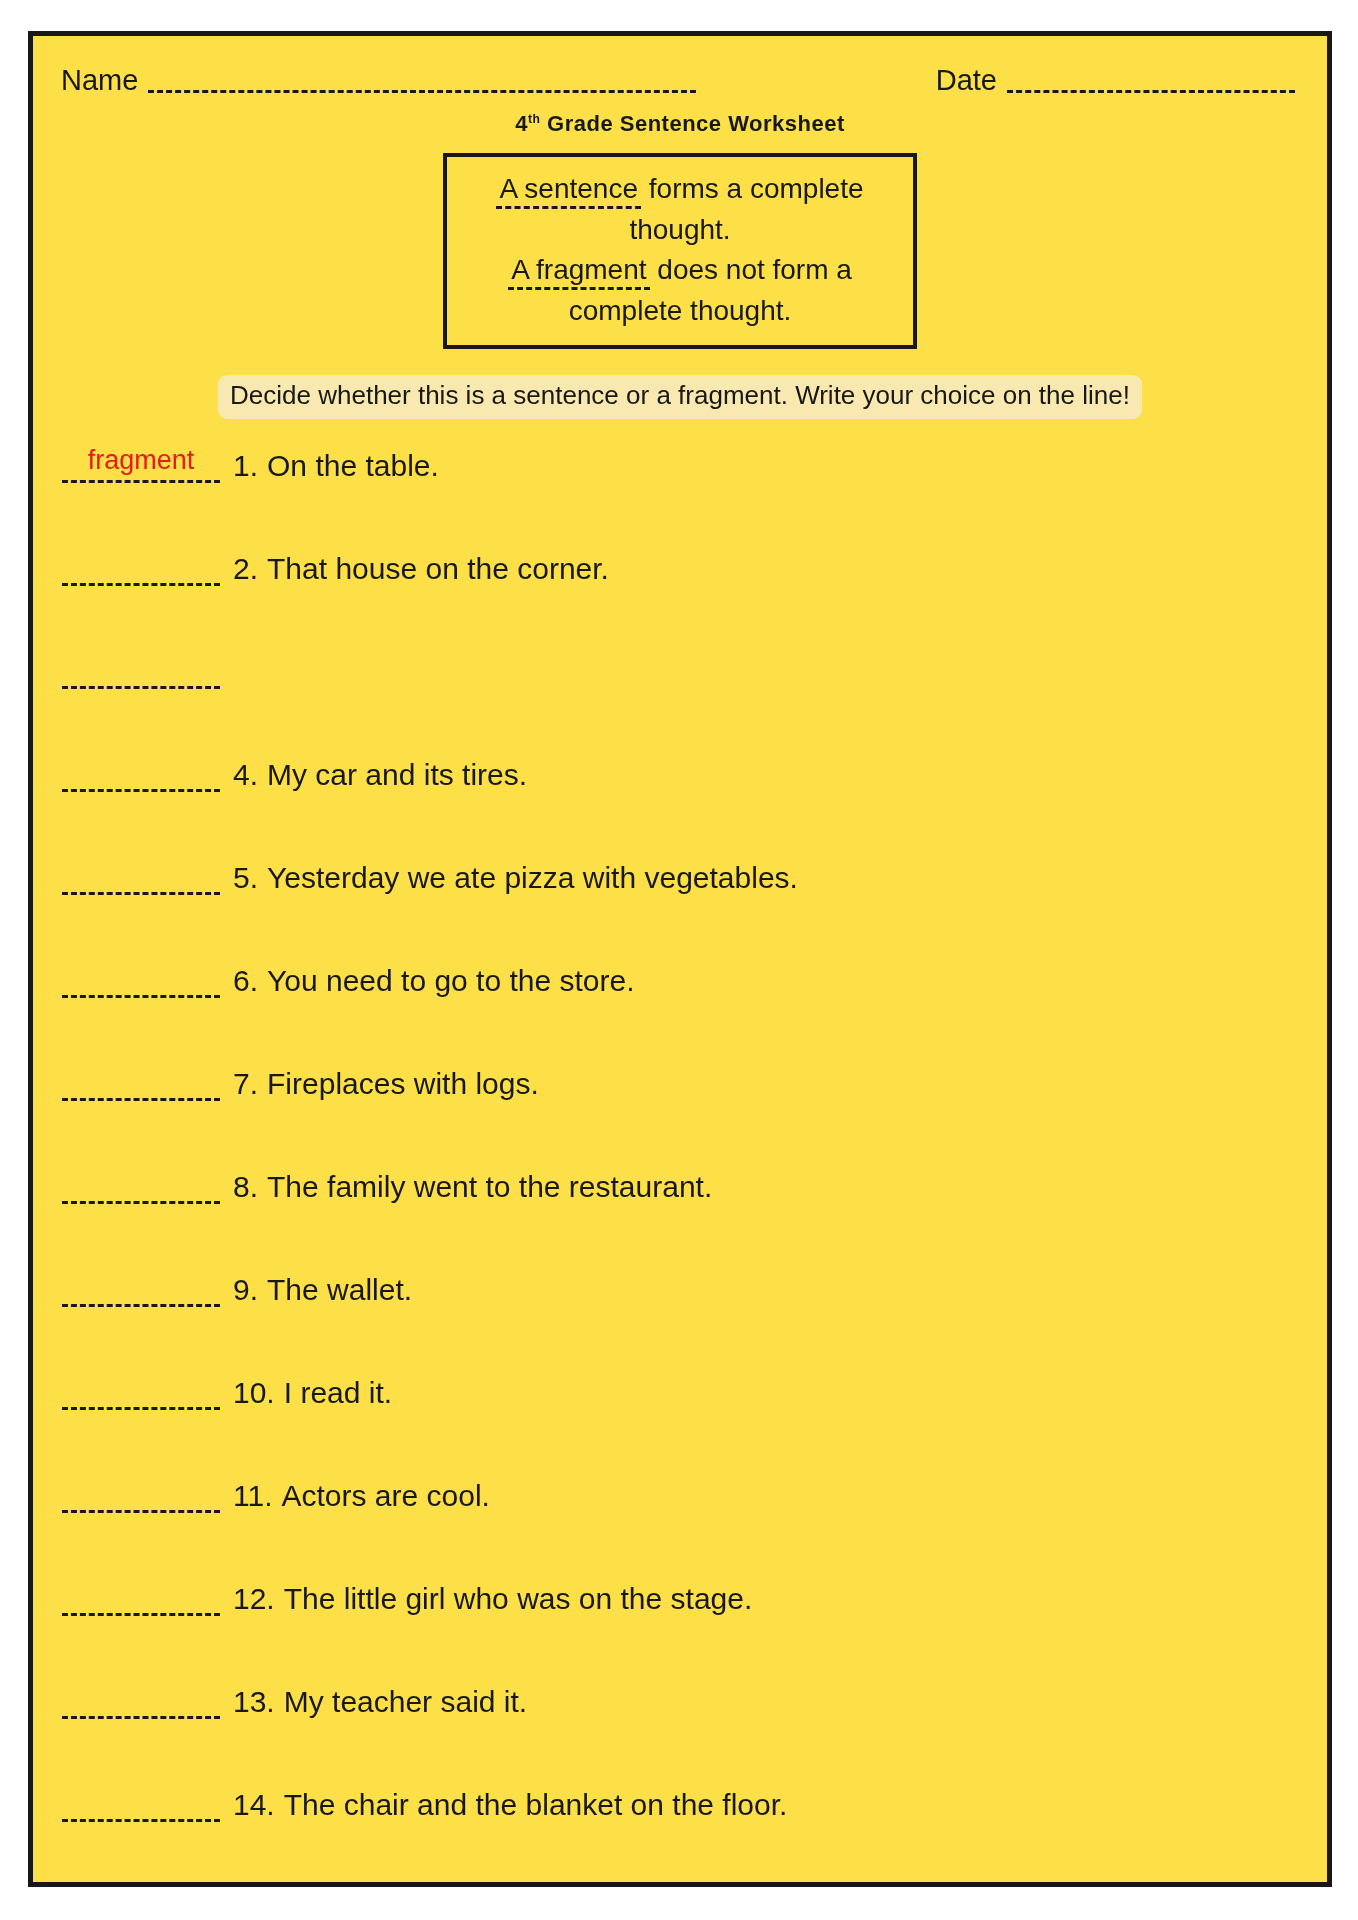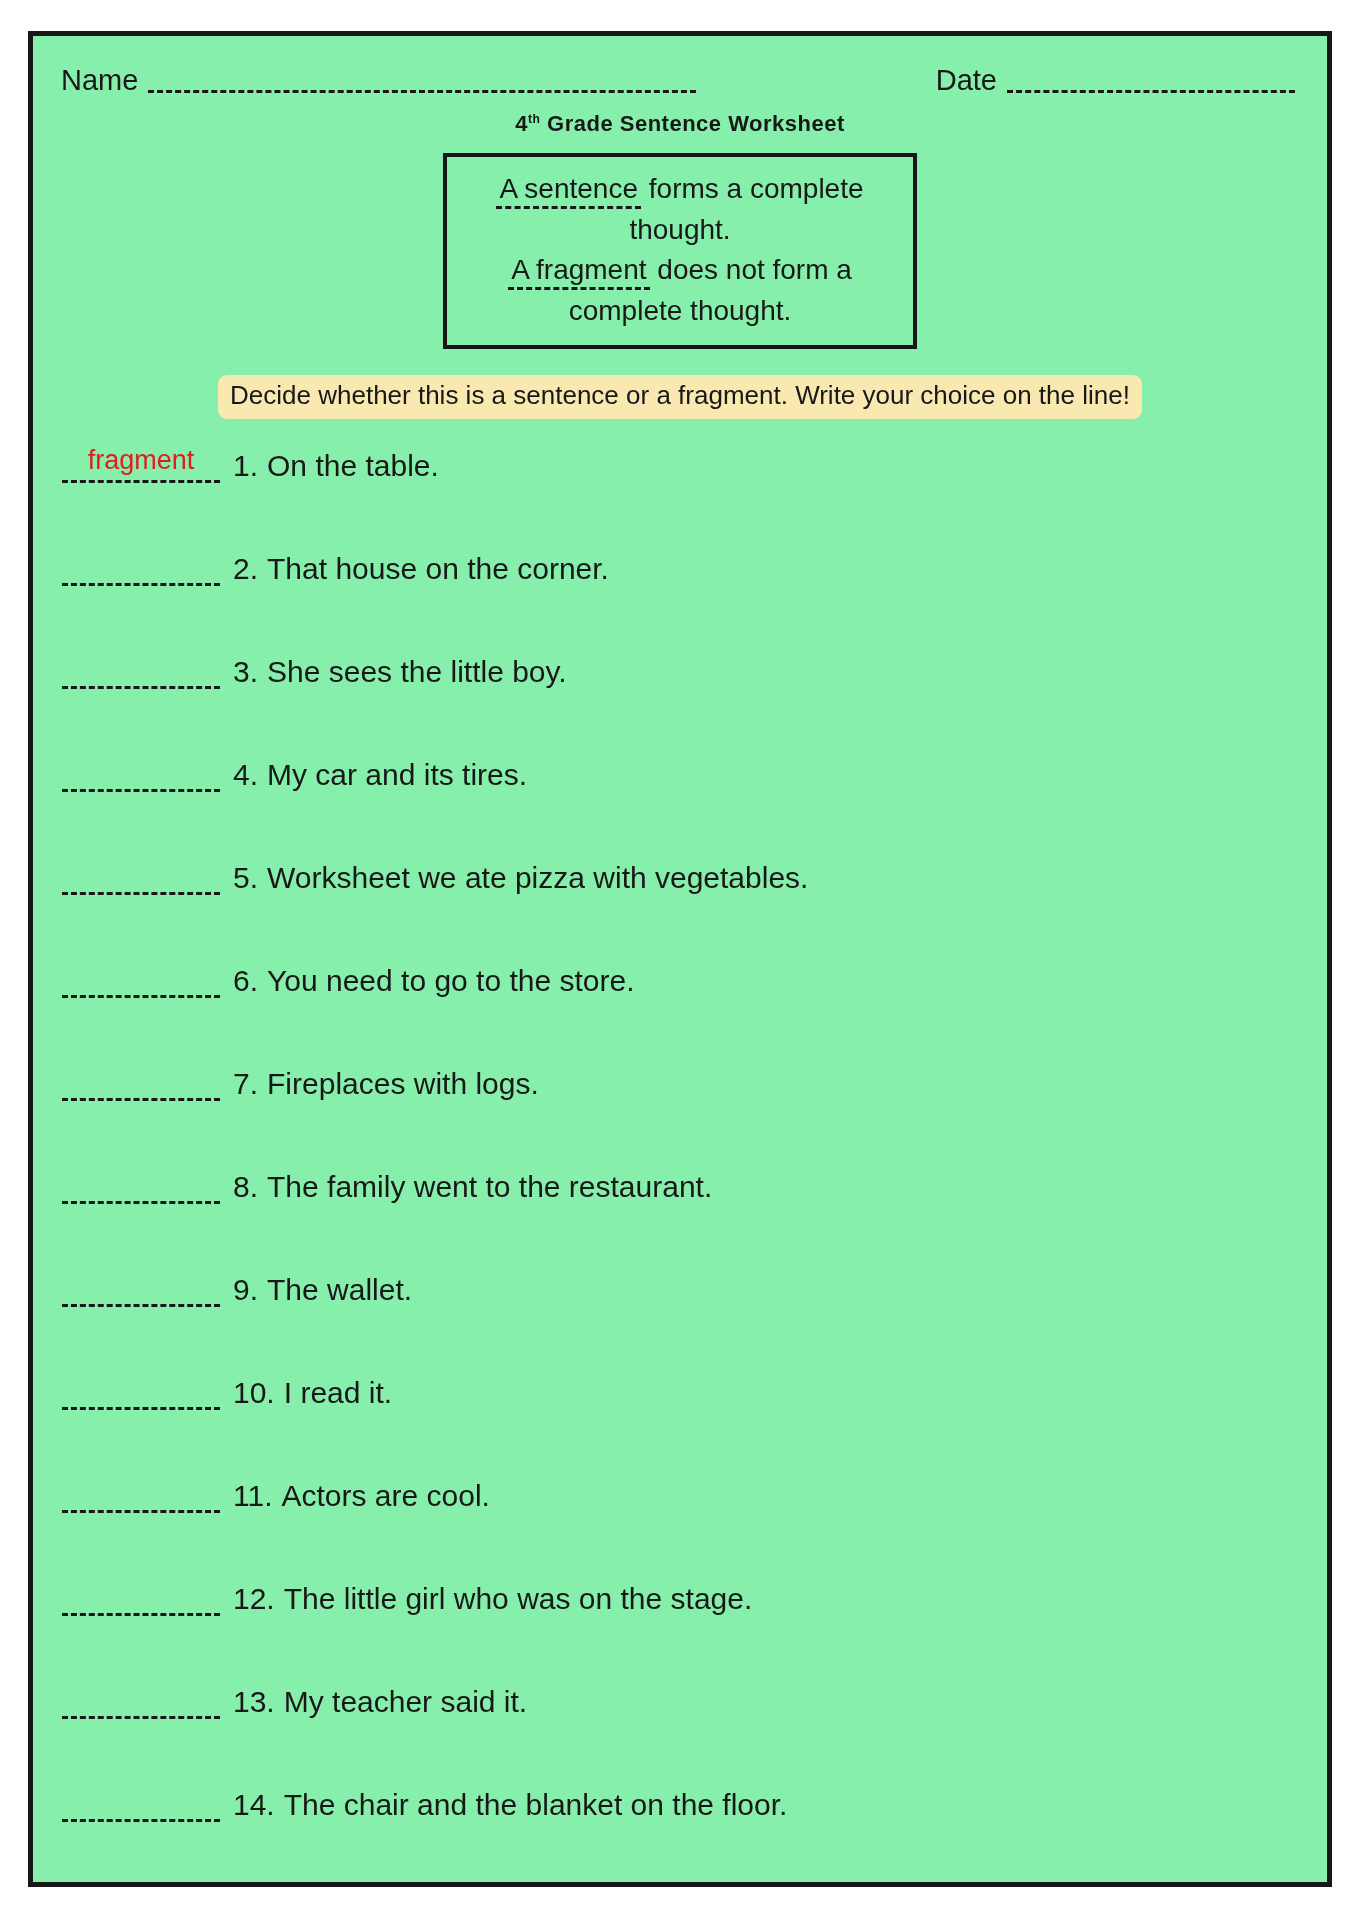--- a/index.html
+++ b/index.html
@@ -8,21 +8,21 @@
     --hl:#f9e9b0;
   }
   *{box-sizing:border-box;}
   html,body{margin:0;padding:0;background:#ffffff;}
   body{
     width:1358px;height:1920px;position:relative;
     font-family:"Liberation Sans",sans-serif;color:var(--ink);
   }
   .frame{
     position:absolute;left:28px;top:31px;width:1304px;height:1856px;
-    border:5px solid var(--ink);padding:0 28px;background:#86efac;overflow:hidden;
+    border:5px solid var(--ink);padding:0 28px;background:#fde047;overflow:hidden;
   }
   
   .header-row{
     margin-top:28px;display:flex;align-items:flex-end;font-size:29px;line-height:33px;
   }
   .hlabel{flex:none;}
   .writeline{border-bottom:3px dashed var(--ink);height:12px;margin-bottom:4px;}
   .name-line{width:548px;margin-left:10px;flex:none;}
   .date-label{margin-left:auto;}
   .date-line{width:288px;margin-left:10px;margin-right:4px;flex:none;}
@@ -100,35 +100,34 @@
     <span class="blank">
       
     </span>
     <span class="sentence"><span class="num">2.</span><span class="text">That house on the corner.</span></span>
   </div>
 
   <div class="item">
     <span class="blank">
       
     </span>
-    <span class="sentence"><span class="num">3.</span><span class="text">She sees the little boy.</span></span>
   </div>
 
   <div class="item">
     <span class="blank">
       
     </span>
     <span class="sentence"><span class="num">4.</span><span class="text">My car and its tires.</span></span>
   </div>
 
   <div class="item">
     <span class="blank">
       
     </span>
-    <span class="sentence"><span class="num">5.</span><span class="text">Worksheet we ate pizza with vegetables.</span></span>
+    <span class="sentence"><span class="num">5.</span><span class="text">Yesterday we ate pizza with vegetables.</span></span>
   </div>
 
   <div class="item">
     <span class="blank">
       
     </span>
     <span class="sentence"><span class="num">6.</span><span class="text">You need to go to the store.</span></span>
   </div>
 
   <div class="item">

